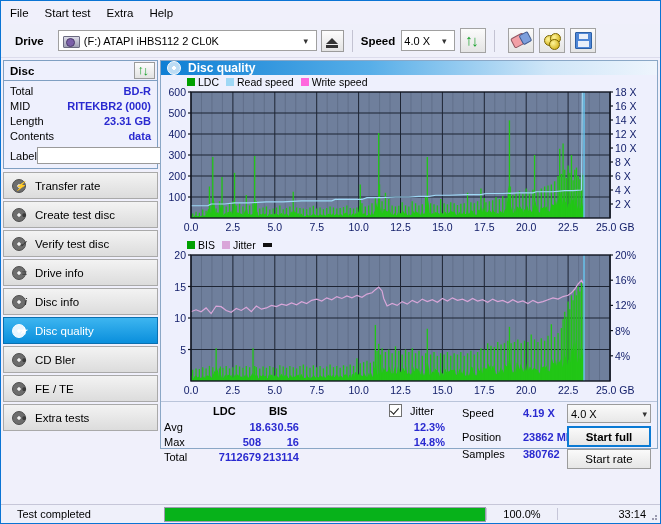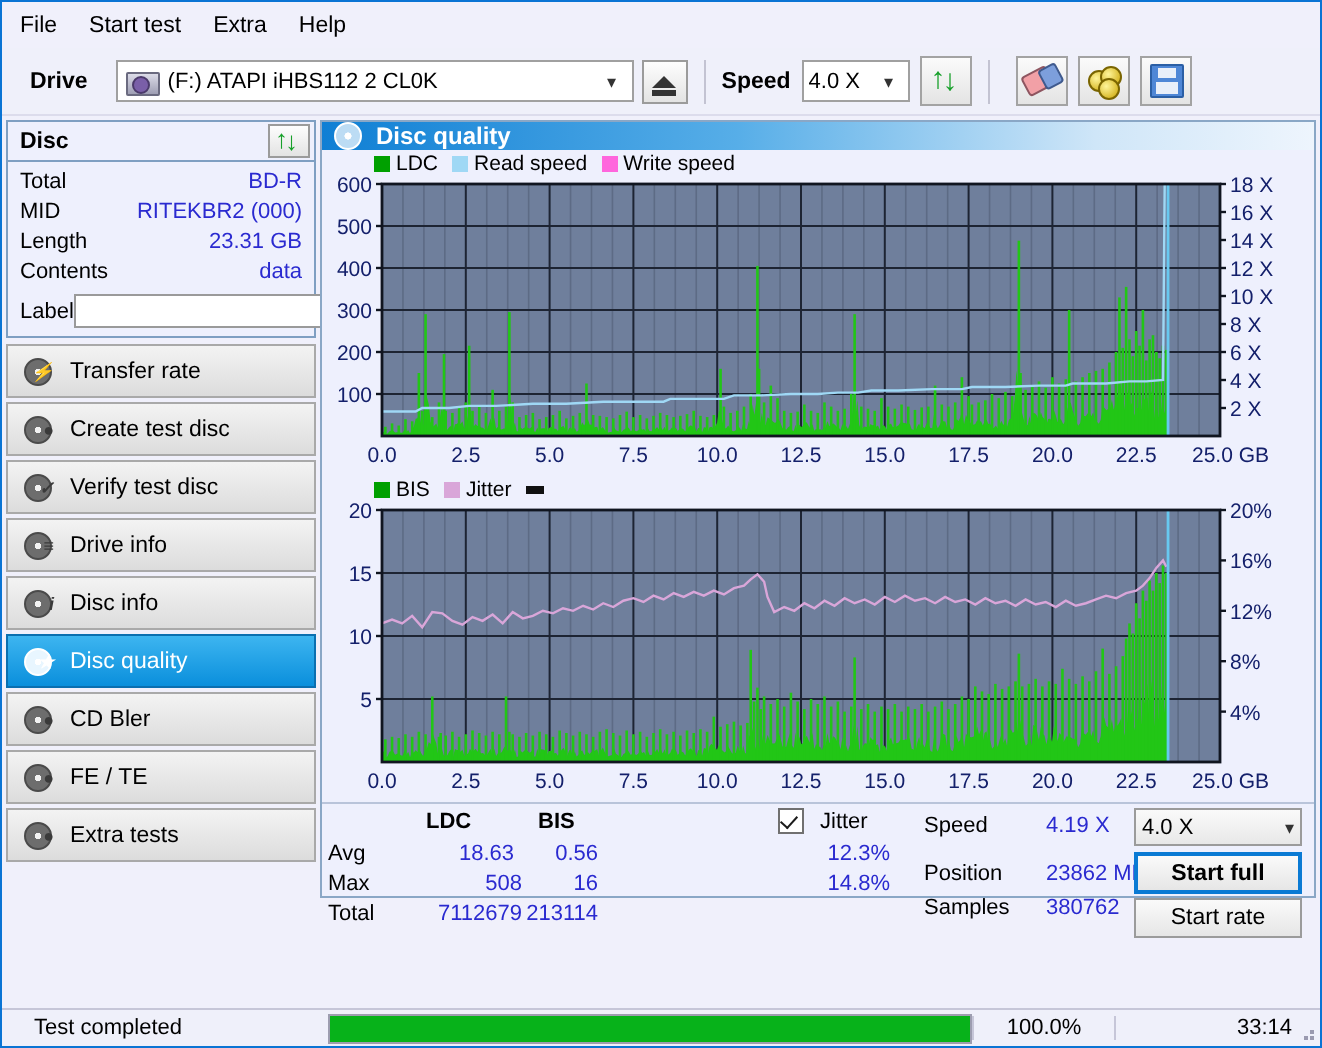--- a/index.html
+++ b/index.html
@@ -122,21 +122,21 @@
   .legend .sw{width:8px;height:8px;display:inline-block;margin-right:3px;}
   .legend .it{margin-right:7px;display:flex;align-items:center;}
 
   .chartwrap{position:relative;}
   svg.plot{display:block;}
 
   
   .stats{position:relative;height:64px;border-top:1px solid #b9c4da;margin-top:2px;}
   .stats .cell{position:absolute;font-size:11px;white-space:nowrap;}
   .k{color:#000;}
-  .v{color:#2a2ad0;}
+  .v{color:#2a2ad0;font-weight:bold;}
   .chk{width:11px;height:11px;border:1px solid #707070;background:#fff;display:inline-block;
        position:relative;vertical-align:-2px;}
   .chk:after{content:"";position:absolute;left:2px;top:1px;width:4px;height:7px;
        border:solid #1a1a1a;border-width:0 1.6px 1.6px 0;transform:rotate(42deg);}
   .speed-sel{position:absolute;right:6px;top:2px;width:84px;height:19px;
       background:linear-gradient(#fafafa,#e8e8e8);border:1px solid #9b9b9b;display:flex;align-items:center;
       padding:0 3px;box-sizing:border-box;font-size:11px;}
   .speed-sel .arrow{margin-left:auto;font-size:9px;color:#333;}
   .btn-full{position:absolute;right:6px;top:24px;width:84px;height:21px;
       background:linear-gradient(#fafafa,#e6e6e6);border:2px solid #0a7ad4;display:flex;
@@ -818,21 +818,21 @@
       <div class="stats">
         <div class="cell k" style="left:52px;top:3px;font-weight:bold">LDC</div>
         <div class="cell k" style="left:108px;top:3px;font-weight:bold">BIS</div>
 
         <div class="cell" style="left:228px;top:2px">
           <span class="chk"></span>
         </div>
         <div class="cell k" style="left:249px;top:3px">Jitter</div>
 
         <div class="cell k" style="left:3px;top:19px">Avg</div>
-        <div class="cell v" style="left:48px;top:19px;width:48px;text-align:right">18.63</div>
+        <div class="cell v" style="left:68px;top:19px;width:48px;text-align:right">18.63</div>
         <div class="cell v" style="left:104px;top:19px;width:34px;text-align:right">0.56</div>
         <div class="cell v" style="left:236px;top:19px;width:48px;text-align:right">12.3%</div>
 
         <div class="cell k" style="left:3px;top:34px">Max</div>
         <div class="cell v" style="left:52px;top:34px;width:48px;text-align:right">508</div>
         <div class="cell v" style="left:104px;top:34px;width:34px;text-align:right">16</div>
         <div class="cell v" style="left:236px;top:34px;width:48px;text-align:right">14.8%</div>
 
         <div class="cell k" style="left:3px;top:49px">Total</div>
         <div class="cell v" style="left:40px;top:49px;width:60px;text-align:right">7112679</div>

